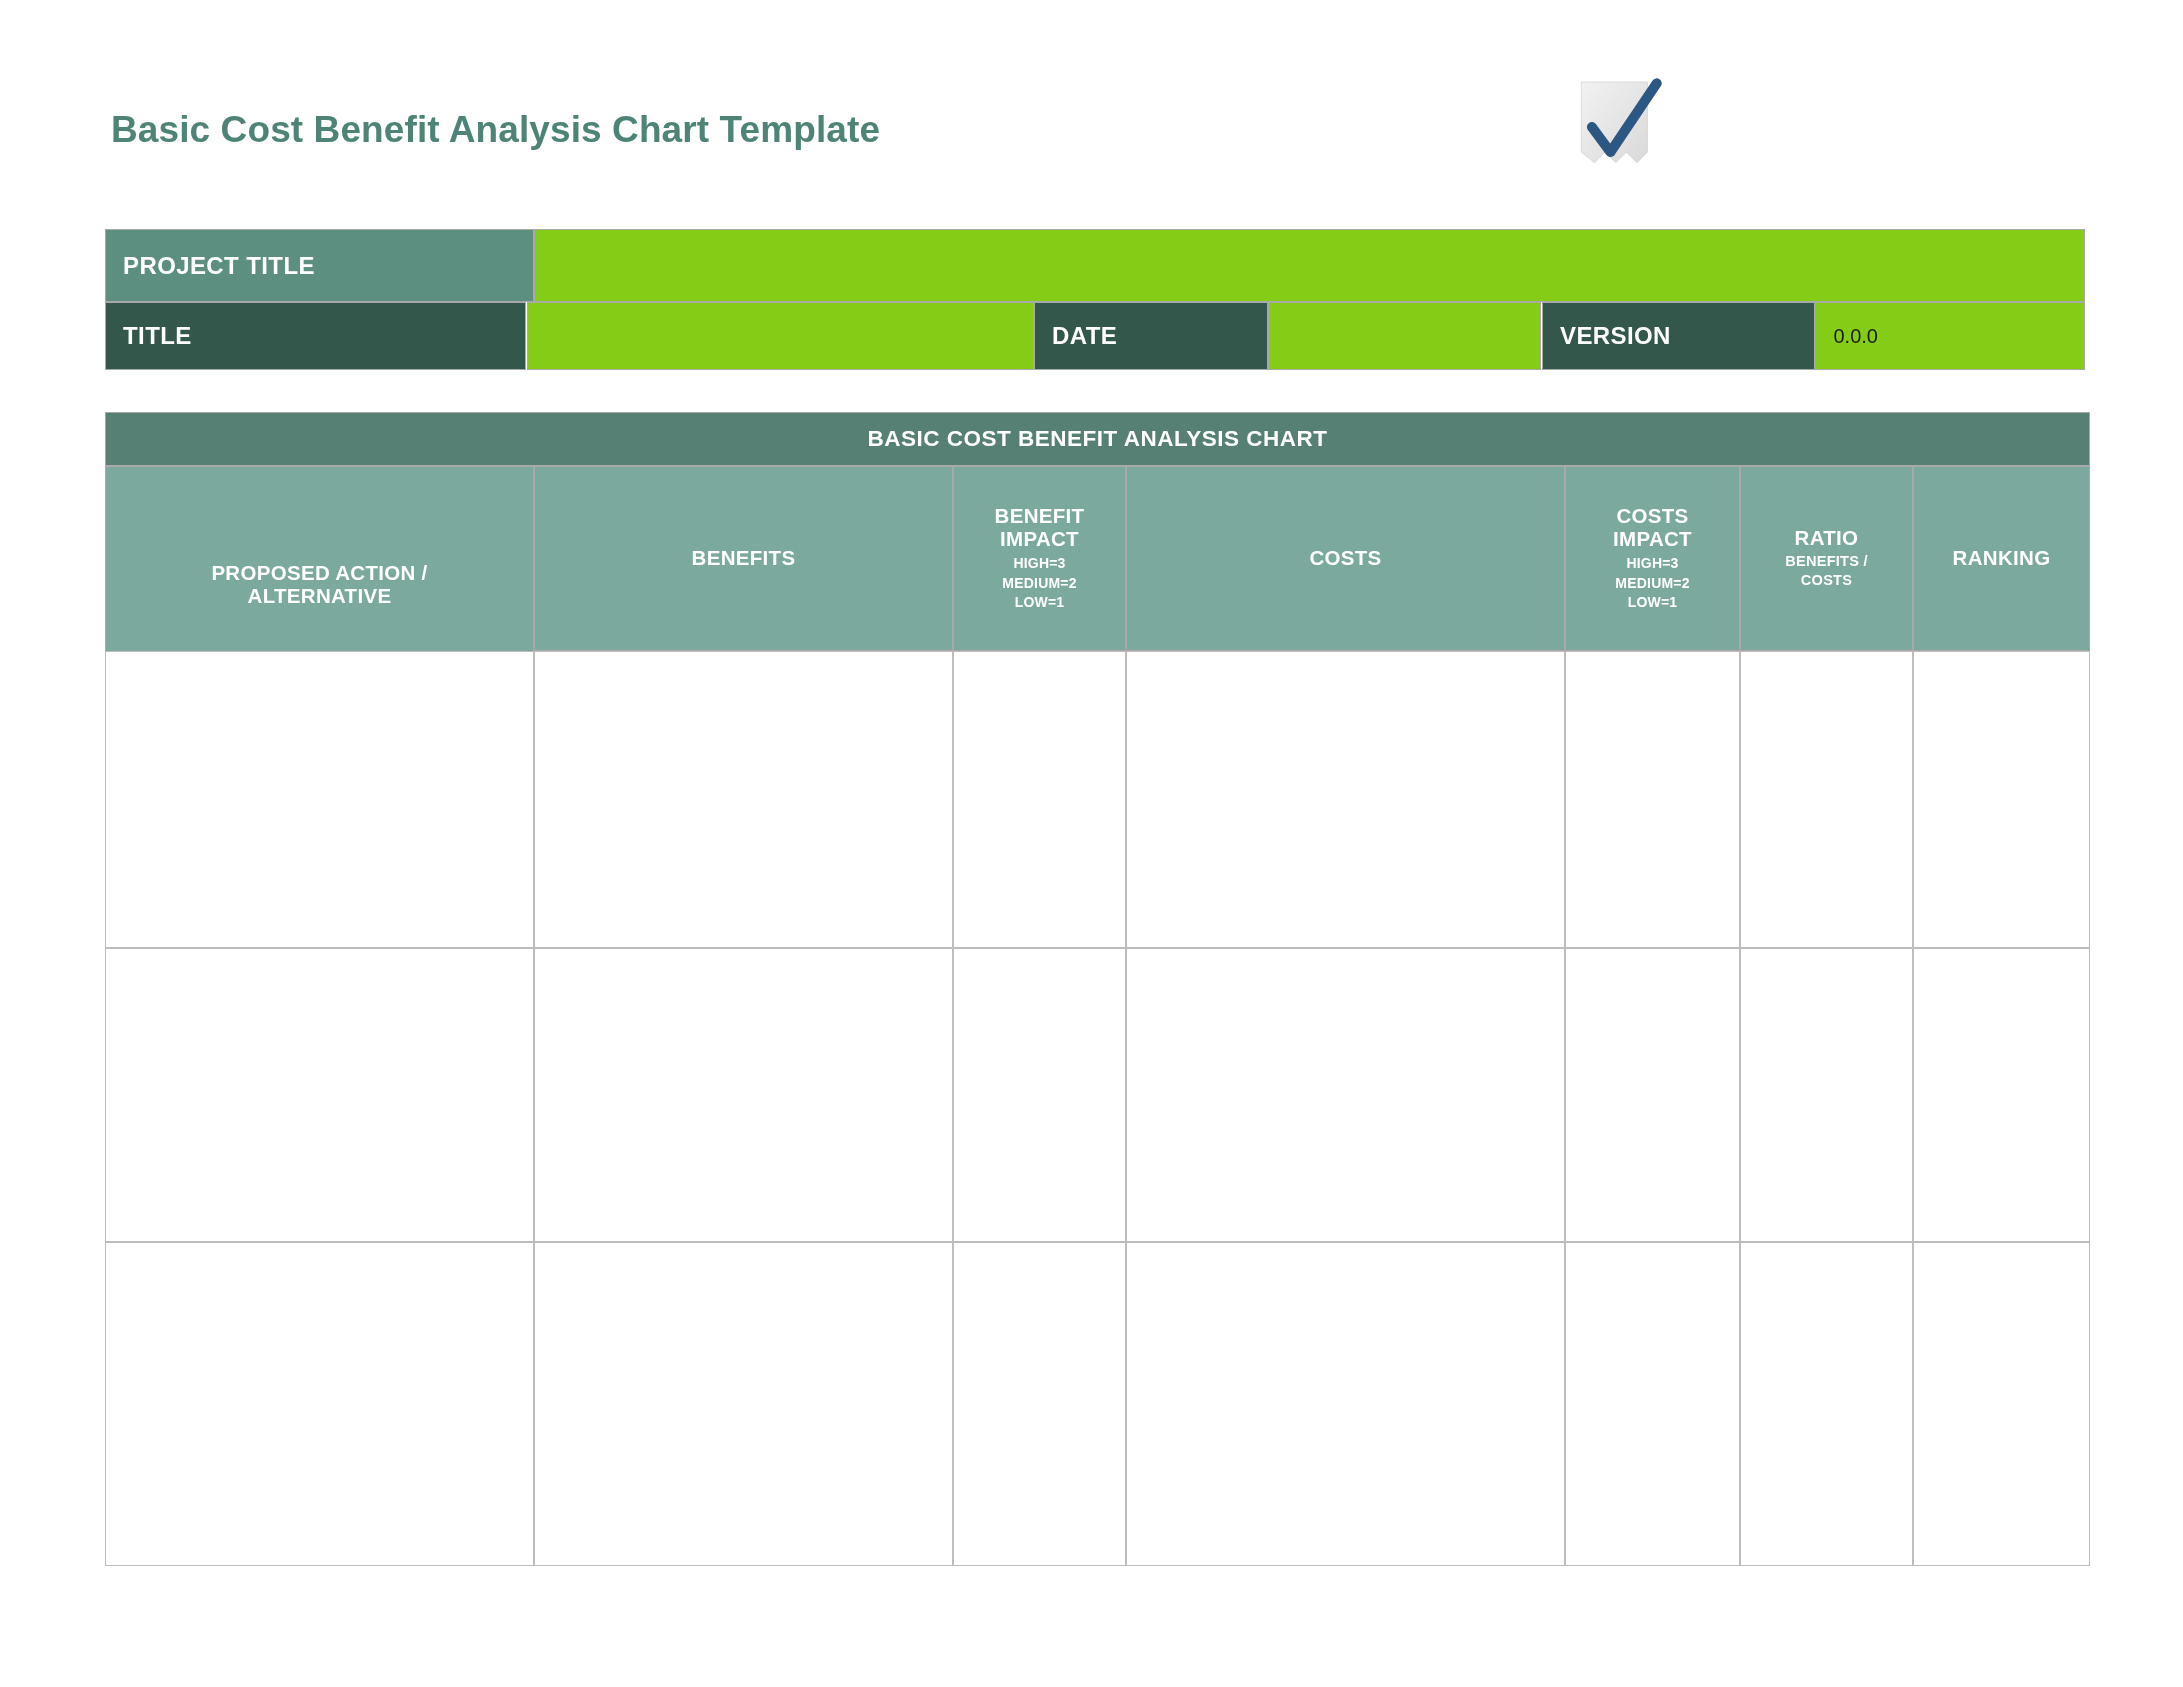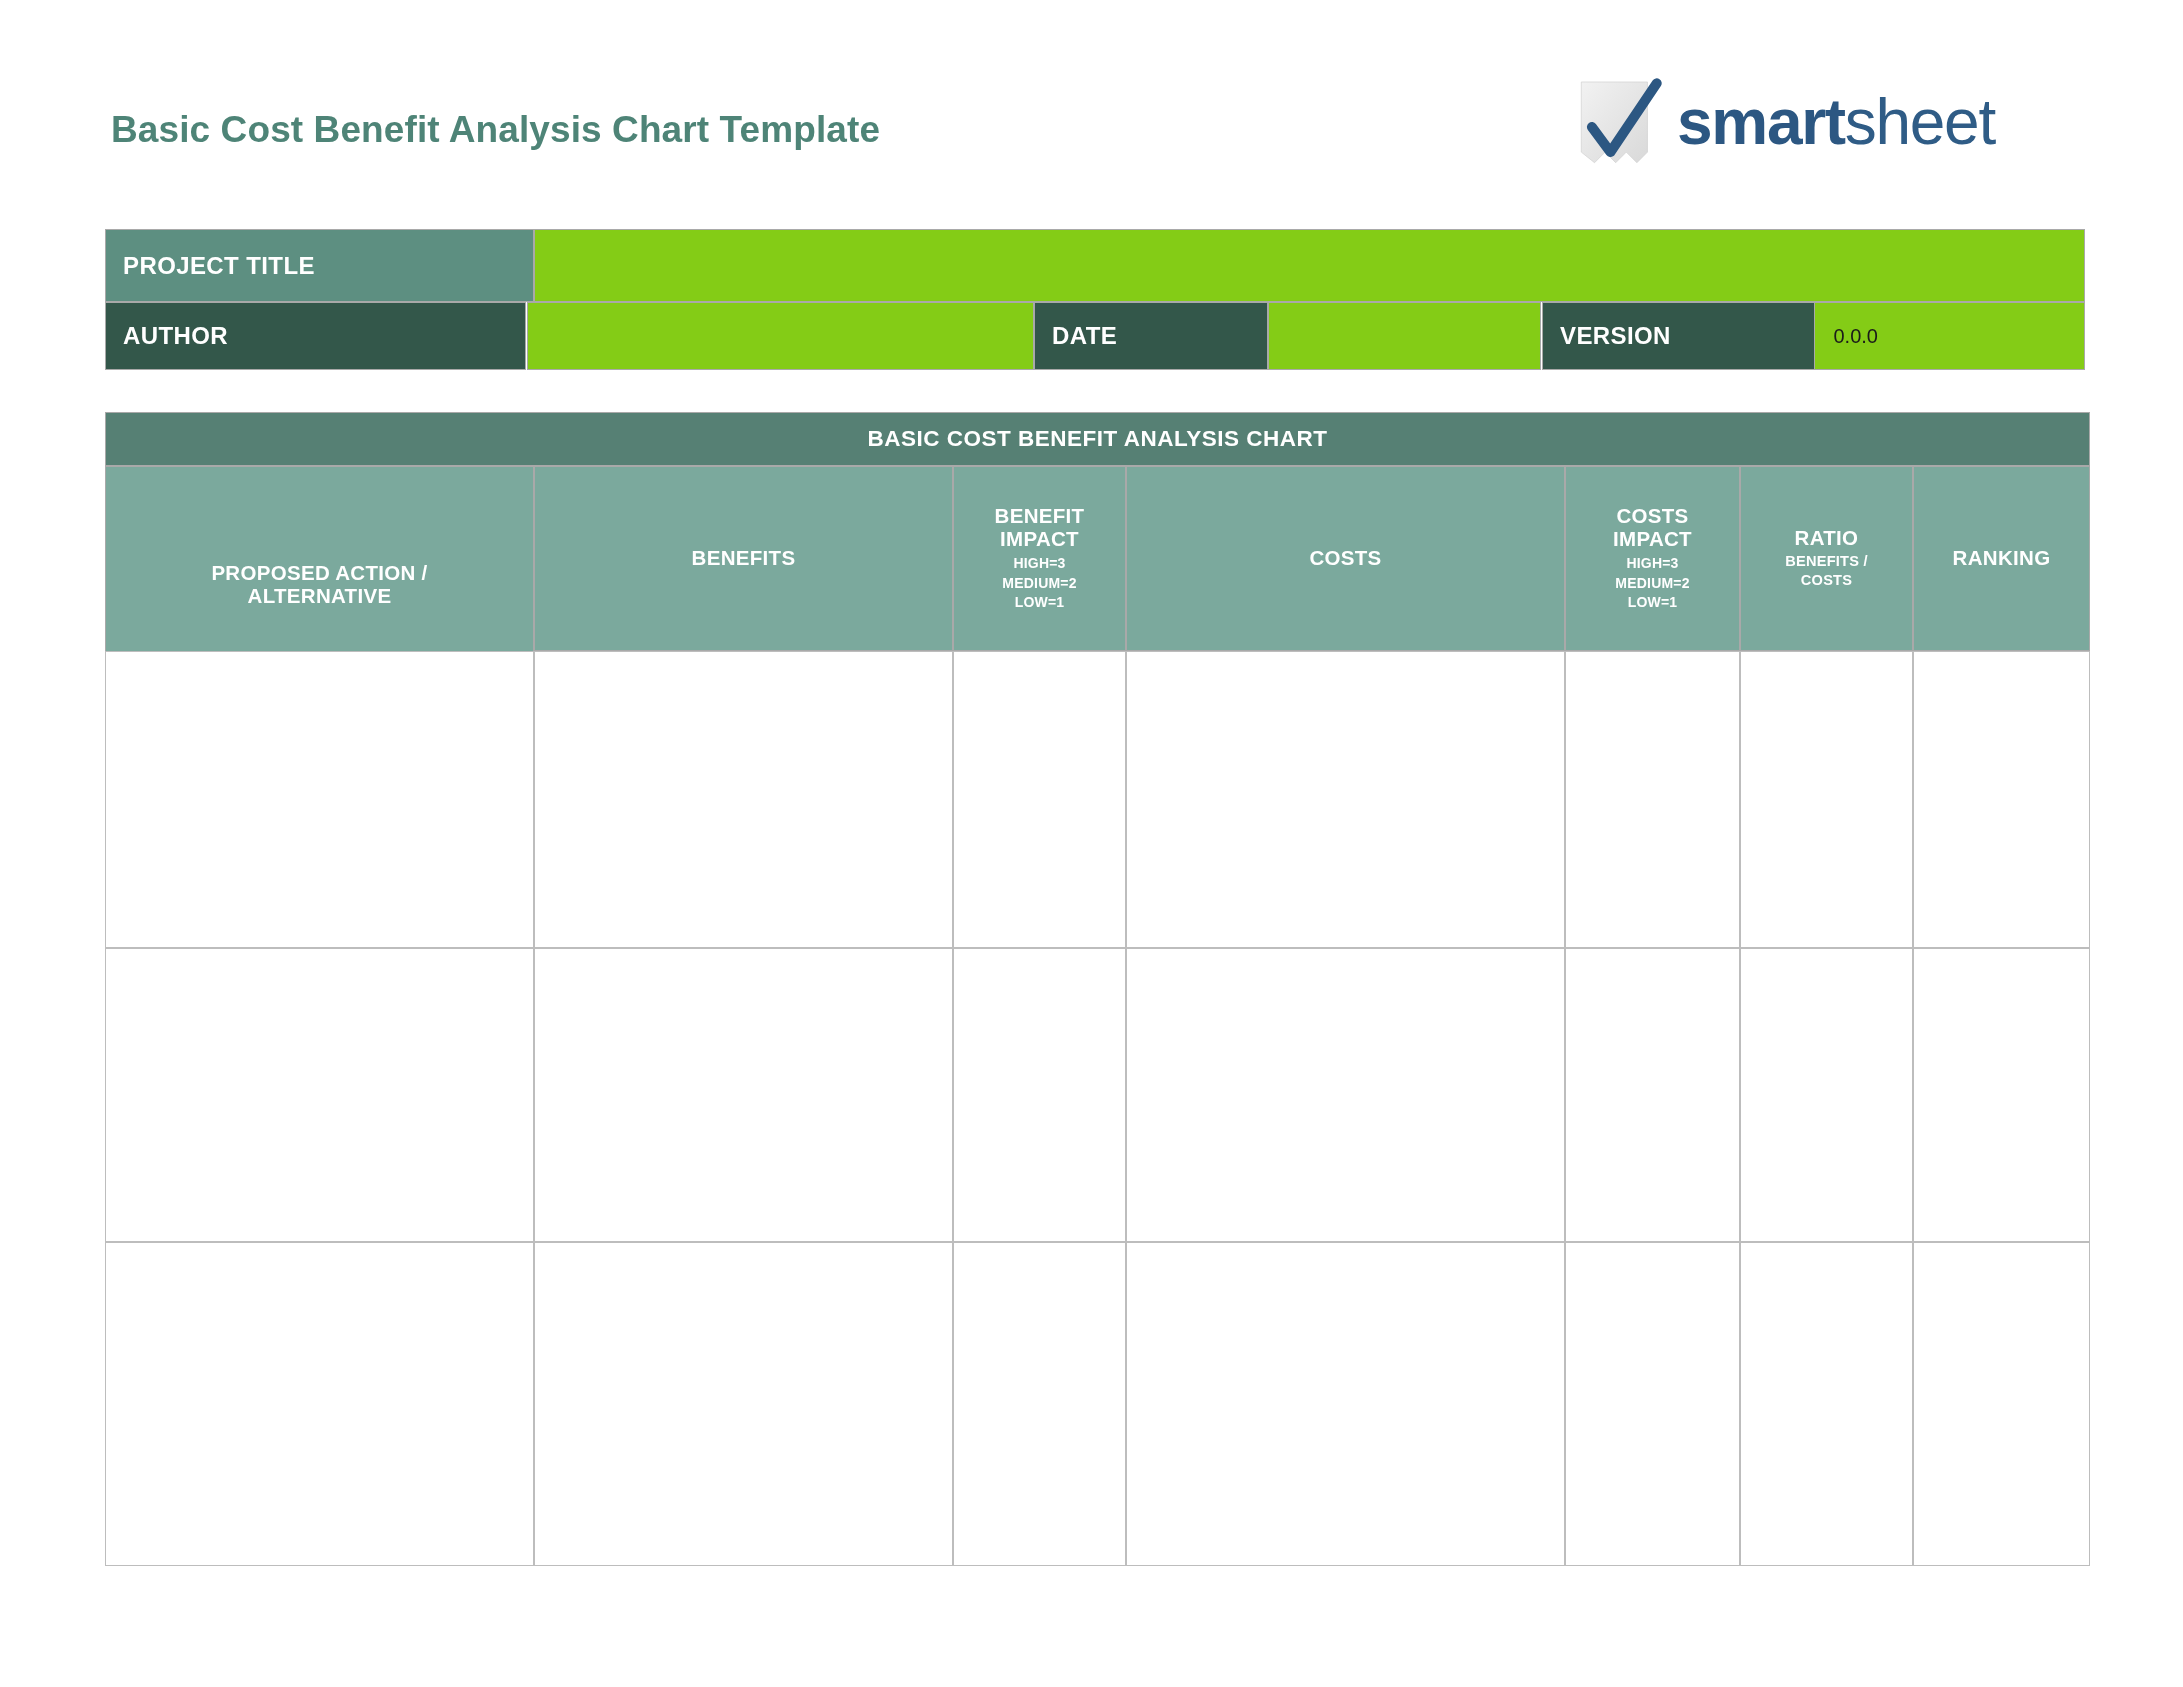--- a/index.html
+++ b/index.html
@@ -146,32 +146,29 @@
     <svg class="logo-mark" viewBox="0 0 136 136">
       <defs>
         <linearGradient id="pg" x1="0" y1="0" x2="1" y2="1">
           <stop offset="0%" stop-color="#f2f2f2"></stop>
           <stop offset="100%" stop-color="#d9d9d9"></stop>
         </linearGradient>
       </defs>
       <path d="M8 6 H108 V112 L92 128 L76 112 L60 128 L44 112 L28 128 L8 112 Z" fill="url(#pg)" stroke="#cfcfcf" stroke-width="1"></path>
       <path d="M24 74 L52 112 L122 8" fill="none" stroke="#2c5782" stroke-width="15" stroke-linecap="round" stroke-linejoin="round"></path>
     </svg>
-    <div class="logo-word">
-      <span class="w-smart">smart</span><span class="w-sheet">sheet</span>
-    </div>
   </div>
 </div>
 
 <div>
 
   <div class="cell lbl fill-mid" style="left:105px; top:229px; width:429px; height:73px;">PROJECT TITLE</div>
   <div class="cell val fill-white" style="left:534px; top:229px; width:1551px; height:73px;"></div>
 
-  <div class="cell lbl fill-dark" style="left:105px; top:302px; width:421px; height:68px;">AUTHOR</div>
+  <div class="cell lbl fill-dark" style="left:105px; top:302px; width:421px; height:68px;">TITLE</div>
   <div class="cell val fill-white" style="left:527px; top:302px; width:507px; height:68px;"></div>
 
   <div class="cell lbl fill-dark" style="left:1034px; top:302px; width:234px; height:68px;">DATE</div>
   <div class="cell val fill-white" style="left:1268px; top:302px; width:273px; height:68px;"></div>
 
   <div class="cell lbl fill-dark" style="left:1542px; top:302px; width:273px; height:68px;">VERSION</div>
   <div class="cell val fill-white" style="left:1814px; top:302px; width:271px; height:68px;">0.0.0</div>
 </div>
 
 <div>

